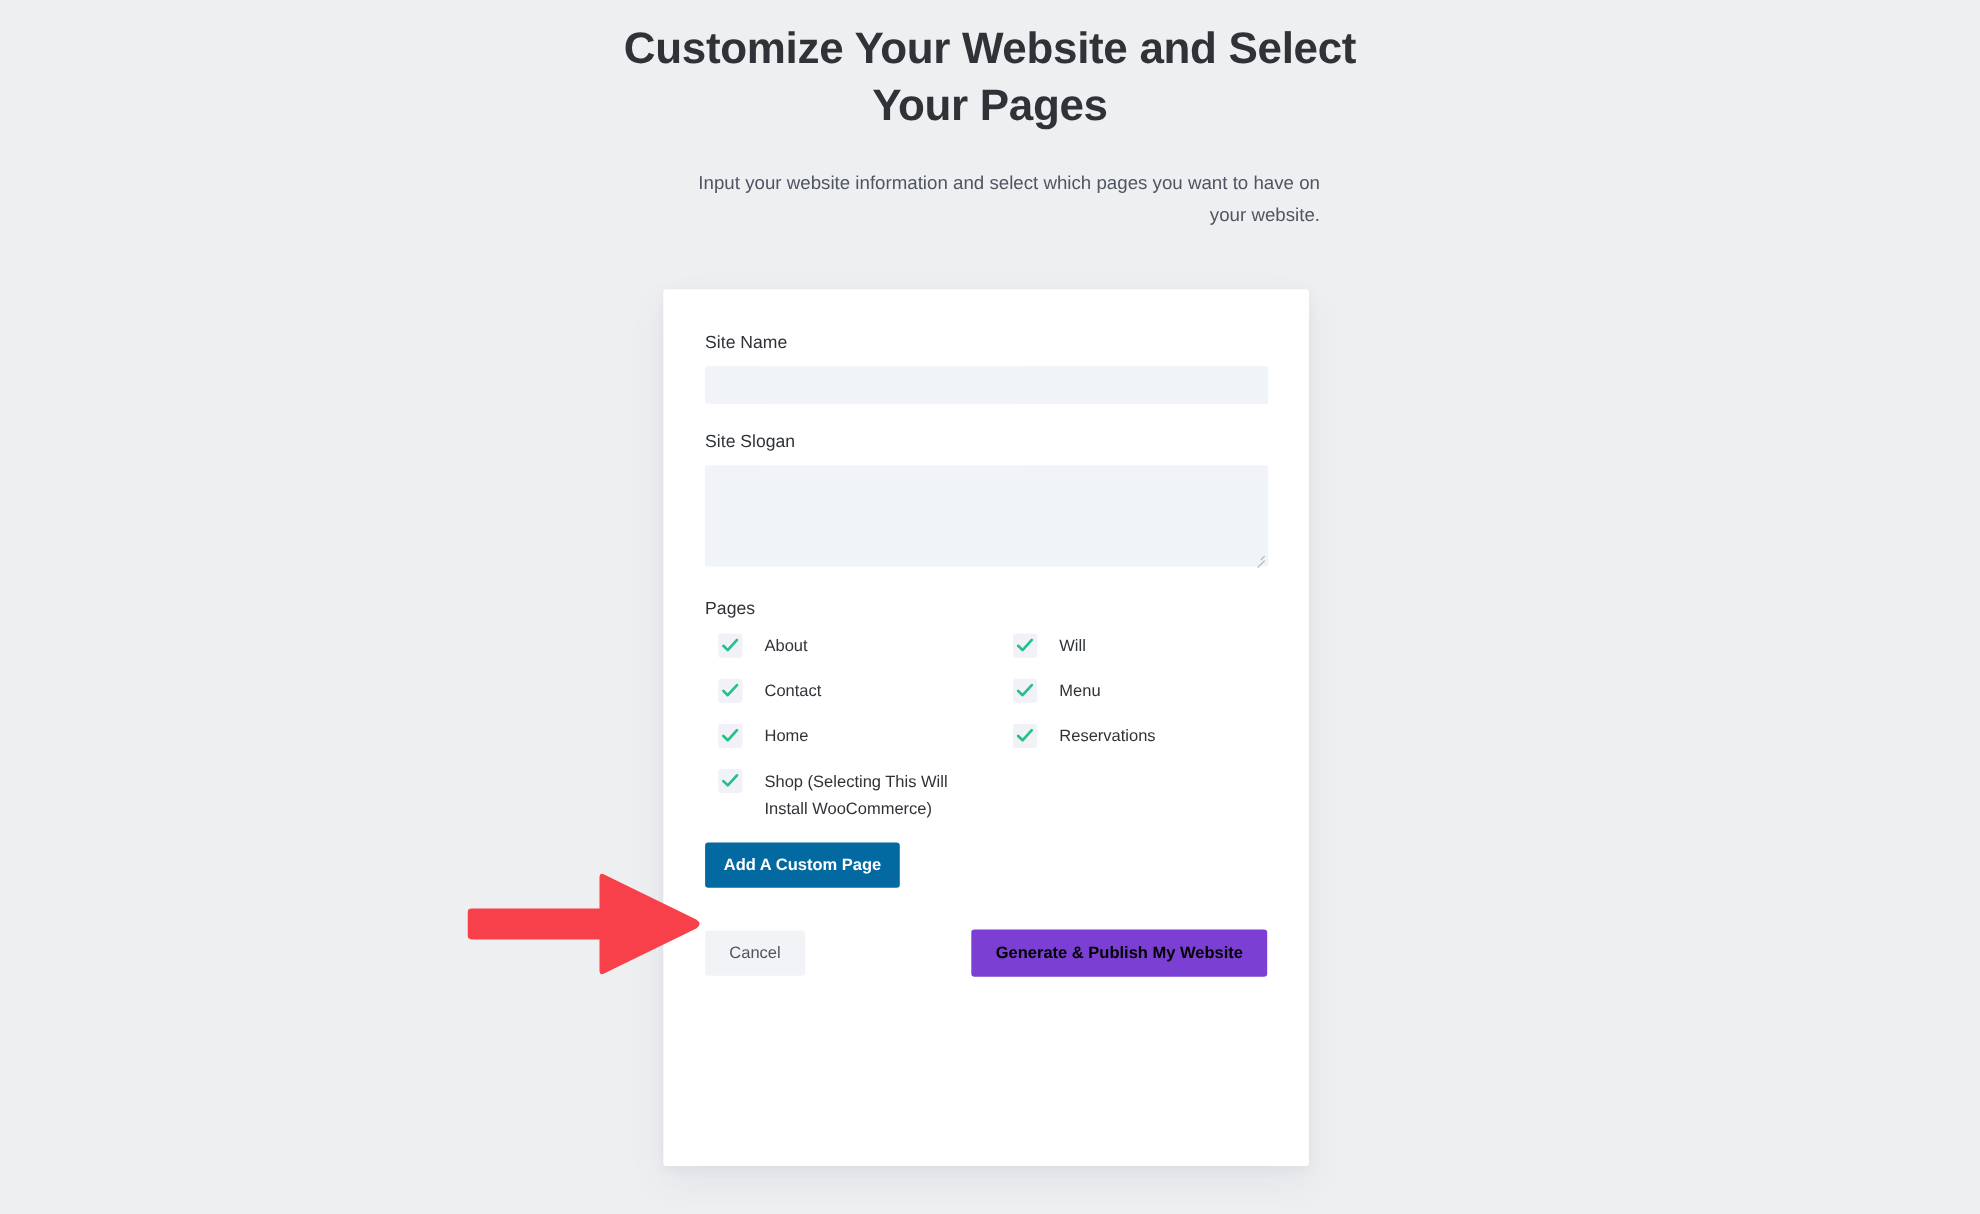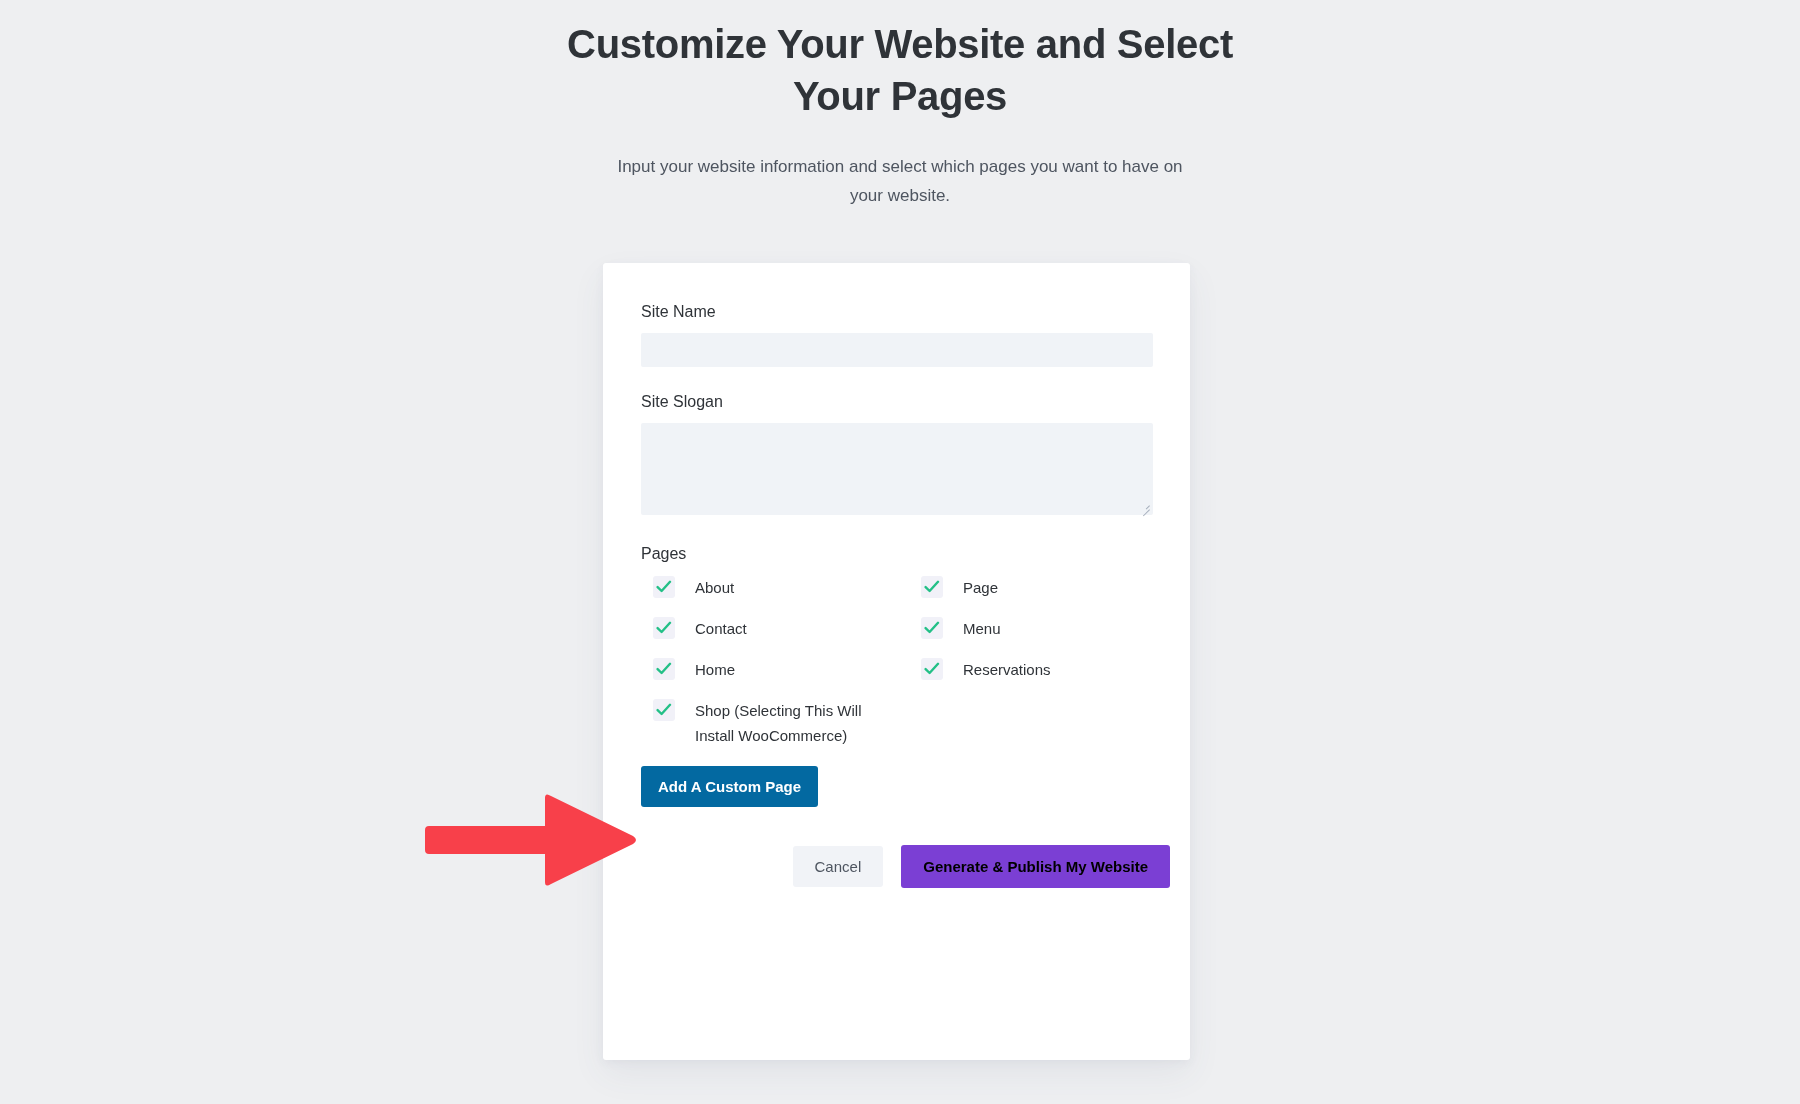--- a/index.html
+++ b/index.html
@@ -35,37 +35,38 @@
     color: #2f3338;
     letter-spacing: -0.3px;
     margin: 0;
   }
   .page-subtitle {
     font-size: 17px;
     line-height: 29px;
     color: #4e5560;
     margin: 30px auto 0 auto;
     width: 600px;
+    text-align: right;
   }
 
   
   .card {
     position: absolute;
     left: 603px;
     top: 263px;
     width: 587px;
     height: 797px;
     background: #ffffff;
     border-radius: 3px;
     box-shadow: 0 14px 34px rgba(70, 80, 110, 0.07),
                 0 3px 10px rgba(70, 80, 110, 0.05);
     box-sizing: border-box;
   }
   .card-inner {
-    padding: 40px 20px 0 38px;
+    padding: 40px 38px 0 38px;
   }
 
   .field-label {
     font-size: 16px;
     color: #2f3338;
     margin: 0 0 12px 0;
     display: block;
   }
 
   .text-input {
@@ -180,21 +181,21 @@
     border: none;
     border-radius: 3px;
     padding: 12px 17px;
     cursor: pointer;
     font-family: "Liberation Sans", sans-serif;
   }
 
   .actions {
     margin-top: 38px;
     display: flex;
-    justify-content: flex-end;
+    justify-content: space-between;
     align-items: center;
     gap: 18px;
     padding-right: 0px;
   }
   .btn-cancel {
     background: #f1f3f7;
     color: #4e5560;
     font-size: 15px;
     border: none;
     border-radius: 3px;
@@ -267,21 +268,21 @@
             </span>
             <span class="option-label">About</span>
           </label>
 
           <label class="page-option">
             <span class="checkbox">
               <svg width="16" height="14" viewBox="0 0 16 14">
                 <path d="M1.6 7.1 L5.6 11 L14 1.8" fill="none" stroke="#23c087" stroke-width="2.4" stroke-linecap="round" stroke-linejoin="round"></path>
               </svg>
             </span>
-            <span class="option-label">Page</span>
+            <span class="option-label">Will</span>
           </label>
 
           <label class="page-option">
             <span class="checkbox">
               <svg width="16" height="14" viewBox="0 0 16 14">
                 <path d="M1.6 7.1 L5.6 11 L14 1.8" fill="none" stroke="#23c087" stroke-width="2.4" stroke-linecap="round" stroke-linejoin="round"></path>
               </svg>
             </span>
             <span class="option-label">Contact</span>
           </label>

